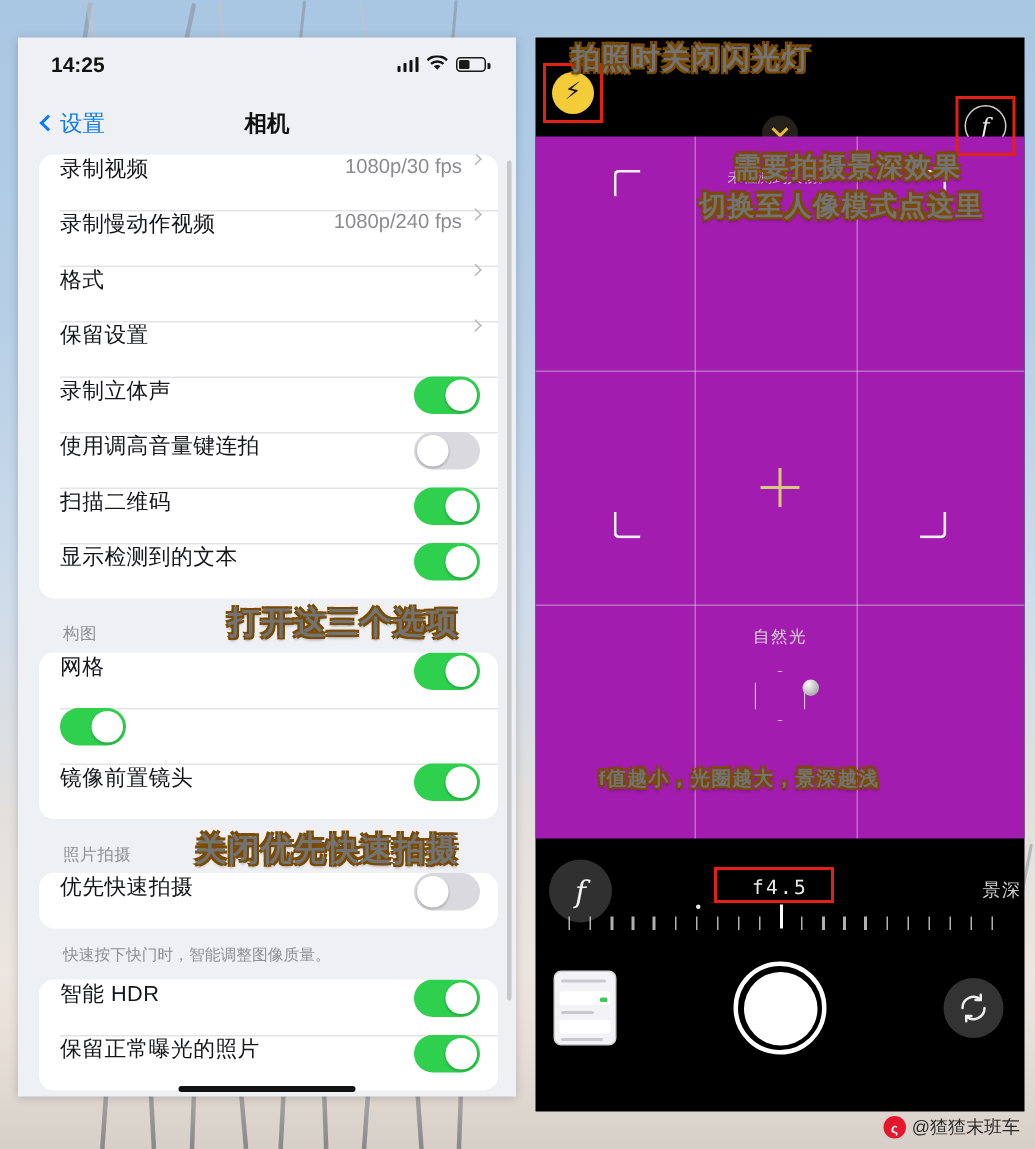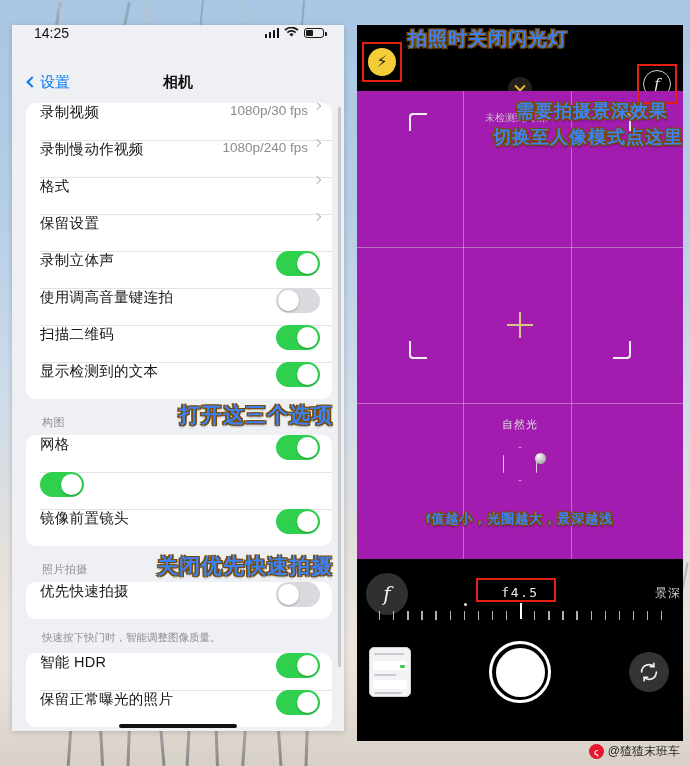--- a/index.html
+++ b/index.html
@@ -31,23 +31,23 @@
   }
 
   
   .settings-shot {
     position: absolute; left: 12px; top: 25px; width: 332px; height: 706px;
     background: #eff0f4;
     box-shadow: 0 1px 6px rgba(0,0,0,0.18);
     overflow: hidden;
   }
   .status-bar {
-    height: 36px; display: flex; align-items: flex-start;
+    height: 36px; display: flex; align-items: center;
     justify-content: space-between; padding: 0 20px 0 22px;
-    font-size: 14px; font-weight: normal; color: #121212;
+    font-size: 14px; font-weight: bold; color: #121212;
   }
   .status-right { display: flex; align-items: center; gap: 5px; }
   .sig { display: flex; align-items: flex-end; gap: 1.5px; height: 10px; }
   .sig i { width: 2.5px; background: #121212; border-radius: .5px; display: block; }
   .sig i:nth-child(1){height:4px} .sig i:nth-child(2){height:6px}
   .sig i:nth-child(3){height:8px} .sig i:nth-child(4){height:10px}
   .batt {
     width: 20px; height: 10px; border: 1.3px solid #1a1a1a; border-radius: 3px;
     position: relative; padding: 1px;
   }
@@ -108,25 +108,25 @@
     position: absolute; left: 50%; transform: translateX(-50%); bottom: 3px;
     width: 118px; height: 4px; border-radius: 3px; background: #111;
   }
   .scroll-ind {
     position: absolute; right: 3px; top: 82px; width: 3px; height: 560px;
     border-radius: 2px; background: rgba(150,150,155,.45);
   }
 
   
   .annot {
-    position: absolute; font-weight: bold; color: #3b82f6; white-space: nowrap;
+    position: absolute; font-weight: bold; color: #737373; white-space: nowrap;
     text-shadow: -1.4px -1.4px 0 #7a4a00, 1.4px -1.4px 0 #7a4a00,
                  -1.4px 1.4px 0 #7a4a00, 1.4px 1.4px 0 #7a4a00,
                  0 2px 2px rgba(0,0,0,.35);
-    letter-spacing: 1px; z-index: 30; margin-left: 27px;
+    letter-spacing: 1px; z-index: 30;
   }
 
   
   .camera-shot {
     position: absolute; left: 357px; top: 25px; width: 326px; height: 716px;
     background: #000; overflow: hidden;
   }
   .cam-top {
     position: absolute; top: 0; left: 0; right: 0; height: 66px;
   }

